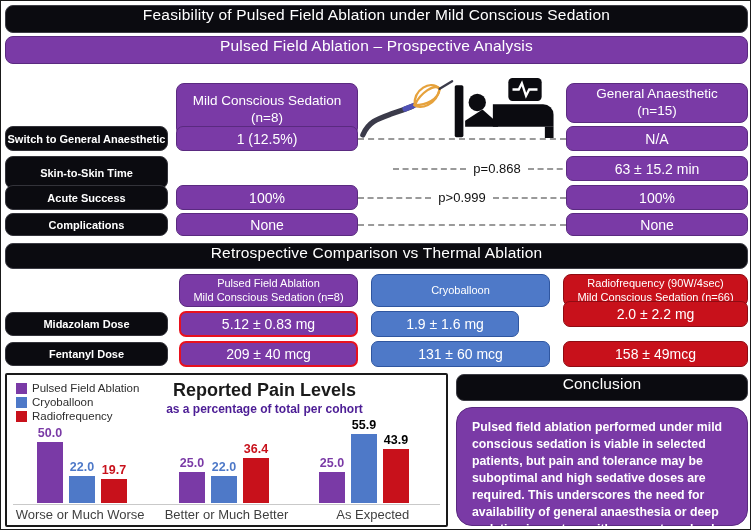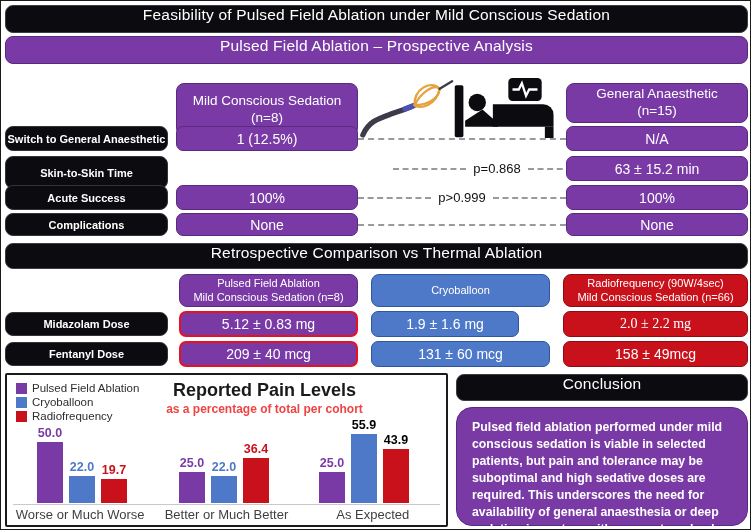--- a/index.html
+++ b/index.html
@@ -47,21 +47,21 @@
   .chart-panel {
     position:absolute; left:4px; top:372px; width:443px; height:154px;
     background:#fff; border:2px solid #1a1a1a; border-radius:2px;
   }
   .chart-legend { position:absolute; left:9px; top:7px; }
   .legend-item { display:flex; align-items:center; margin-bottom:2px; }
   .legend-swatch { width:11px; height:11px; margin-right:5px; flex:0 0 auto; }
   .legend-label { font-size:11.5px; color:#2e2e2e; white-space:nowrap; }
   .chart-titles { position:absolute; left:125px; top:5px; width:265px; text-align:center; }
   .chart-title { font-size:18px; font-weight:bold; color:#1a1a1a; }
-  .chart-subtitle { font-size:12px; font-weight:bold; color:#ef4444; margin-top:1px; }
+  .chart-subtitle { font-size:12px; font-weight:bold; color:#4c1d95; margin-top:1px; }
   .plot { position:absolute; left:8px; top:34px; width:427px; height:94px; }
   .bar-group { position:absolute; bottom:0; display:flex; align-items:flex-end; gap:6px; }
   .bar-col { display:flex; flex-direction:column; align-items:center; }
   .bar-label { font-size:12.5px; font-weight:bold; margin-bottom:2px; white-space:nowrap; }
   .bar { width:26px; }
   .axis-line { position:absolute; left:6px; right:6px; top:129px; height:1px; background:#c9c9c9; }
   .x-labels { position:absolute; left:0; right:0; top:132px; display:flex; }
   .x-label { flex:1; text-align:center; font-size:13px; color:#3f3f3f; }
   
   .conclusion-box {
@@ -189,21 +189,21 @@
 
   <div class="pill" style="left:4px; top:311px; width:163px; height:24px;">
     <span>Midazolam Dose</span>
     </div>
   <div class="vbox purple red-outline" style="left:178px; top:310px; width:179px; height:26px;">
     <span>5.12 ± 0.83 mg</span>
     </div>
   <div class="vbox blue" style="left:370px; top:310px; width:148px; height:26px;">
     <span>1.9 ± 1.6 mg</span>
     </div>
-  <div class="vbox red" style="left:562px; top:310px; width:185px; height:26px;font-family:Liberation Serif, serif;">
+  <div class="vbox red" style="left:562px; top:300px; width:185px; height:26px;">
     <span>2.0 ± 2.2 mg</span>
     </div>
 
   <div class="pill" style="left:4px; top:341px; width:163px; height:24px;">
     <span>Fentanyl Dose</span>
     </div>
   <div class="vbox purple red-outline" style="left:178px; top:340px; width:179px; height:26px;">
     <span>209 ± 40 mcg</span>
     </div>
   <div class="vbox blue" style="left:370px; top:340px; width:179px; height:26px;">

